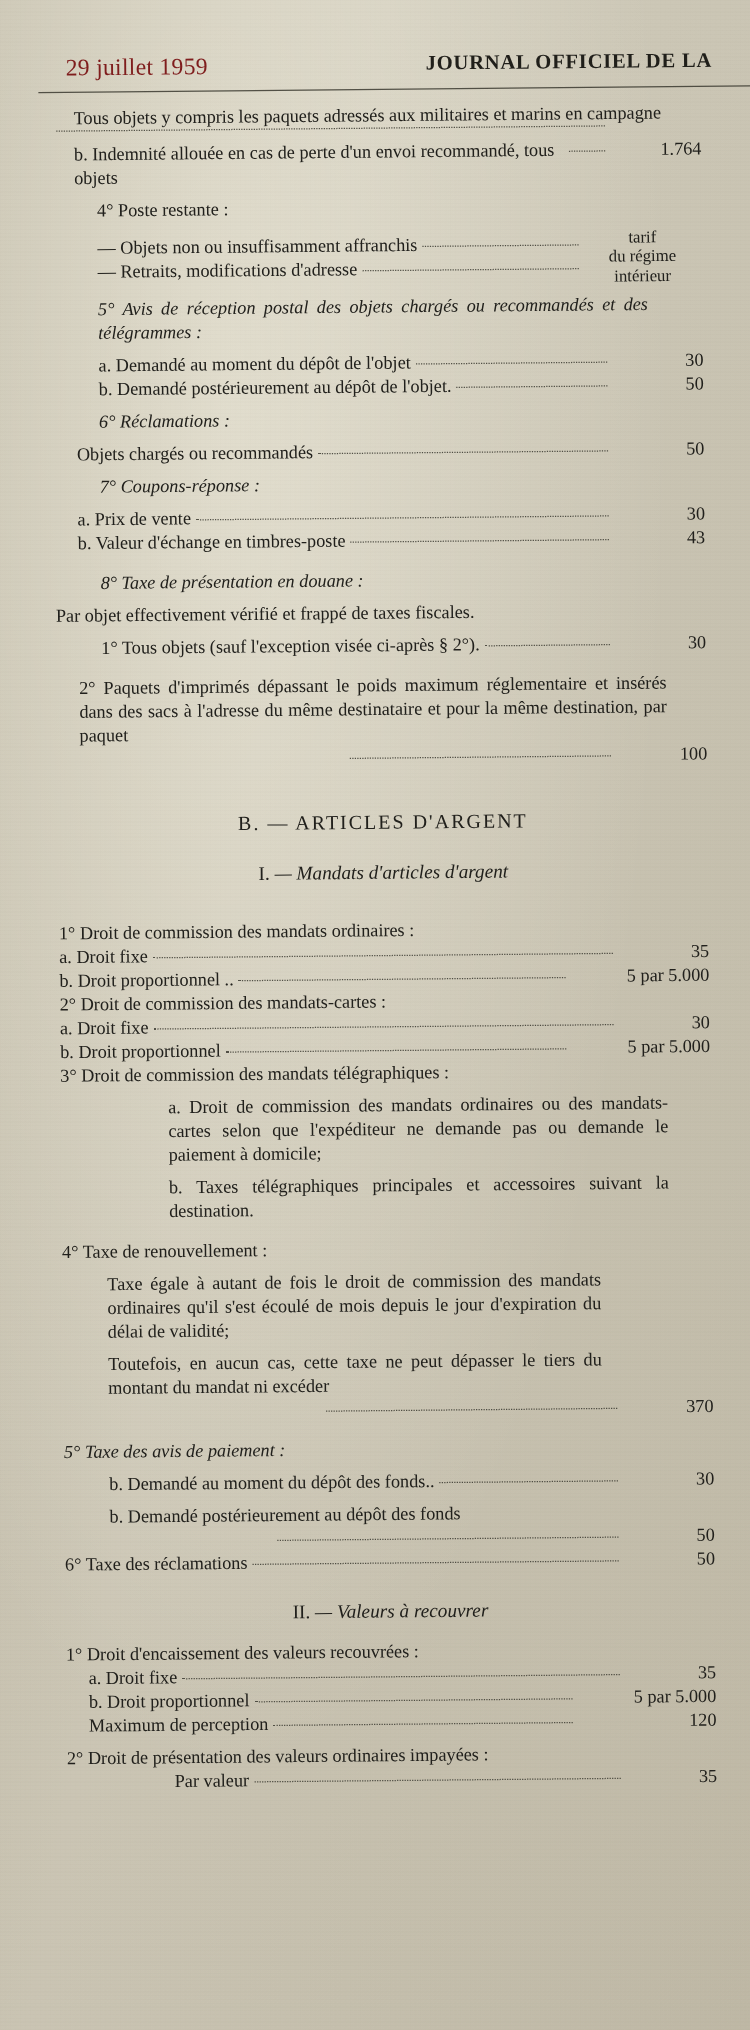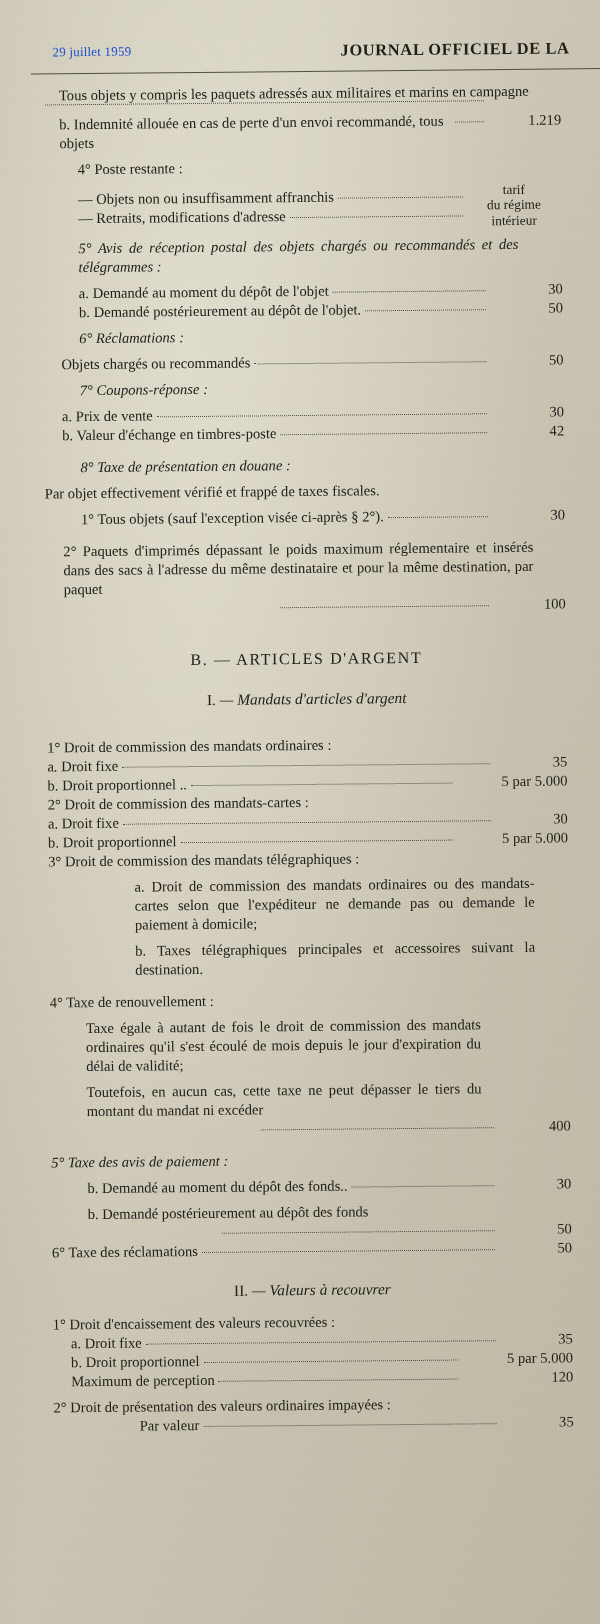--- a/index.html
+++ b/index.html
@@ -50,23 +50,23 @@
     position: absolute;
     top: 42px;
     left: 0;
     right: 0;
     height: 30px;
   }
   .date {
     position: absolute;
     left: 52px;
     top: 0;
-    font-size: 13px;
+    font-size: 19px;
     letter-spacing: .2px;
-    color: #1d4ed8;
+    color: #7f1d1d;
   }
   .jo-title {
     position: absolute;
     left: 340px;
     top: -1px;
     font-size: 16.5px;
     font-weight: bold;
     letter-spacing: .6px;
     white-space: nowrap;
     color: #201f1a;
@@ -181,21 +181,21 @@
     <div class="row">
       <span class="lead"></span>
       <span class="amt"></span>
     </div>
 
     <div class="gap-s"></div>
 
     <div class="row">
       <span class="txt ind1" style="width:392px">b. Indemnité allouée en cas de perte d'un envoi recommandé, tous objets</span>
       <span class="lead"></span>
-      <span class="amt">1.219</span>
+      <span class="amt">1.764</span>
     </div>
 
     <div class="gap-s"></div>
 
     <div class="row">
       <span class="txt ind2">4° Poste restante :</span>
     </div>
 
     <div class="gap-s"></div>
 
@@ -259,21 +259,21 @@
     <div class="gap-s"></div>
 
     <div class="row">
       <span class="txt ind1">a. Prix de vente</span>
       <span class="lead"></span>
       <span class="amt">30</span>
     </div>
     <div class="row">
       <span class="txt ind1">b. Valeur d'échange en timbres-poste</span>
       <span class="lead"></span>
-      <span class="amt">42</span>
+      <span class="amt">43</span>
     </div>
 
     <div class="gap-m"></div>
 
     <div class="row">
       <span class="txt ital ind2">8° Taxe de présentation en douane :</span>
     </div>
 
     <div class="gap-s"></div>
 
@@ -376,21 +376,21 @@
 
     <div class="gap-s"></div>
 
     <div>
       <div class="row">
         <span class="txt ind2 justify" style="width:395px">Toutefois, en aucun cas, cette taxe ne peut dépasser le tiers du montant du mandat ni excéder</span>
       </div>
       <div class="row">
         <span class="txt ind3" style="width:150px">&nbsp;</span>
         <span class="lead"></span>
-        <span class="amt">400</span>
+        <span class="amt">370</span>
       </div>
     </div>
 
     <div class="gap-m"></div>
 
     <div class="row">
       <span class="txt ital">5° Taxe des avis de paiement :</span>
     </div>
 
     <div class="gap-s"></div>

